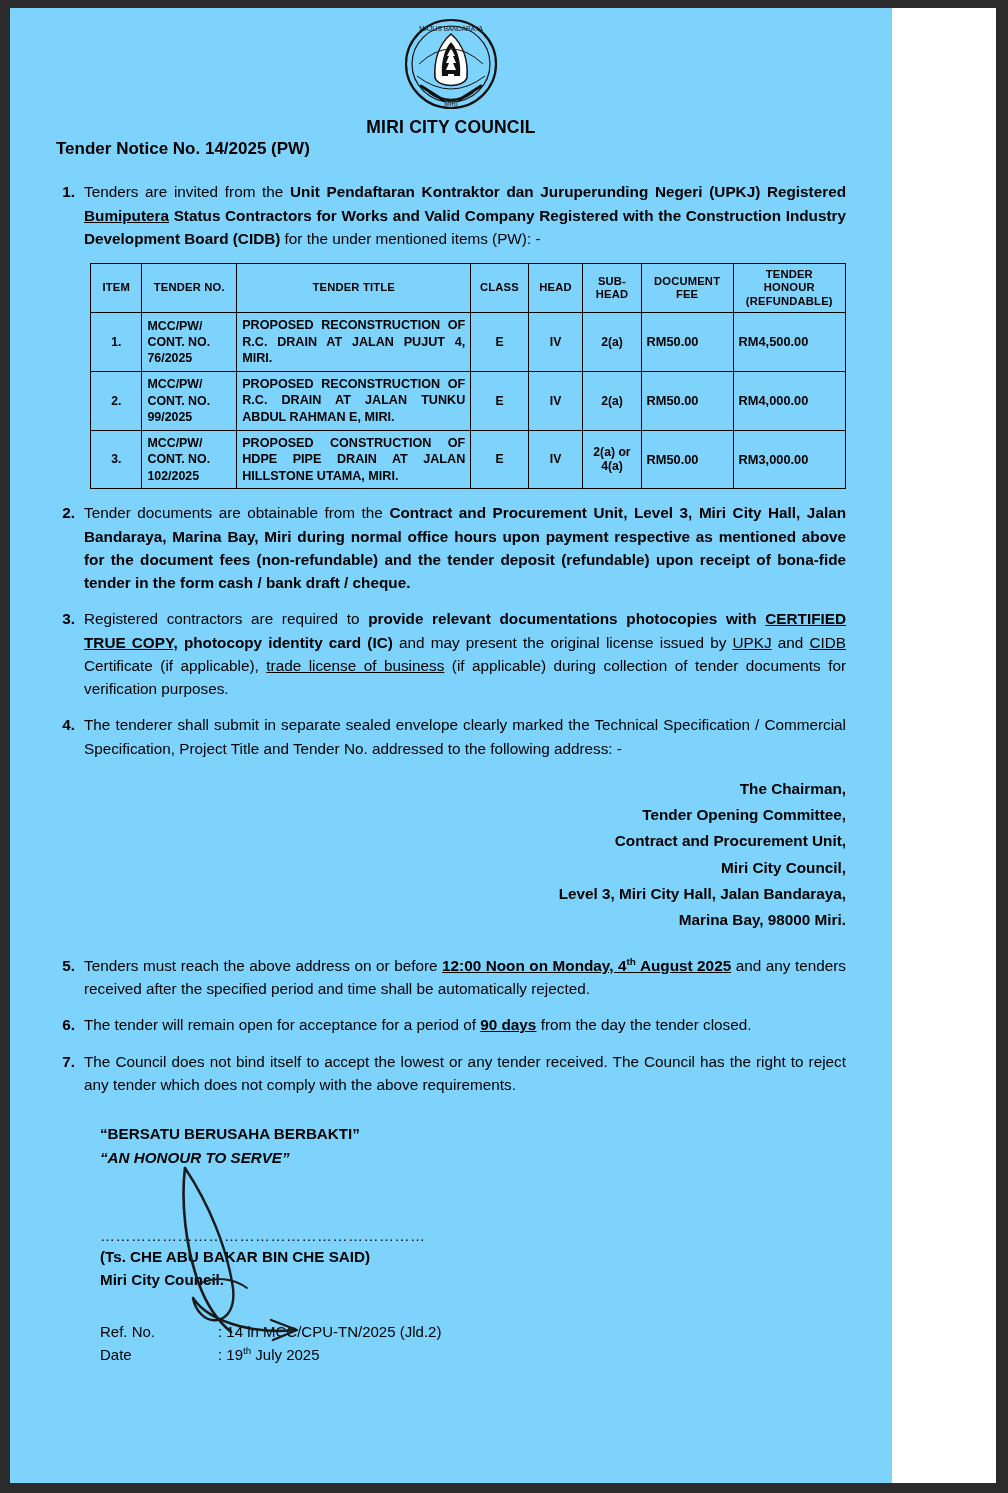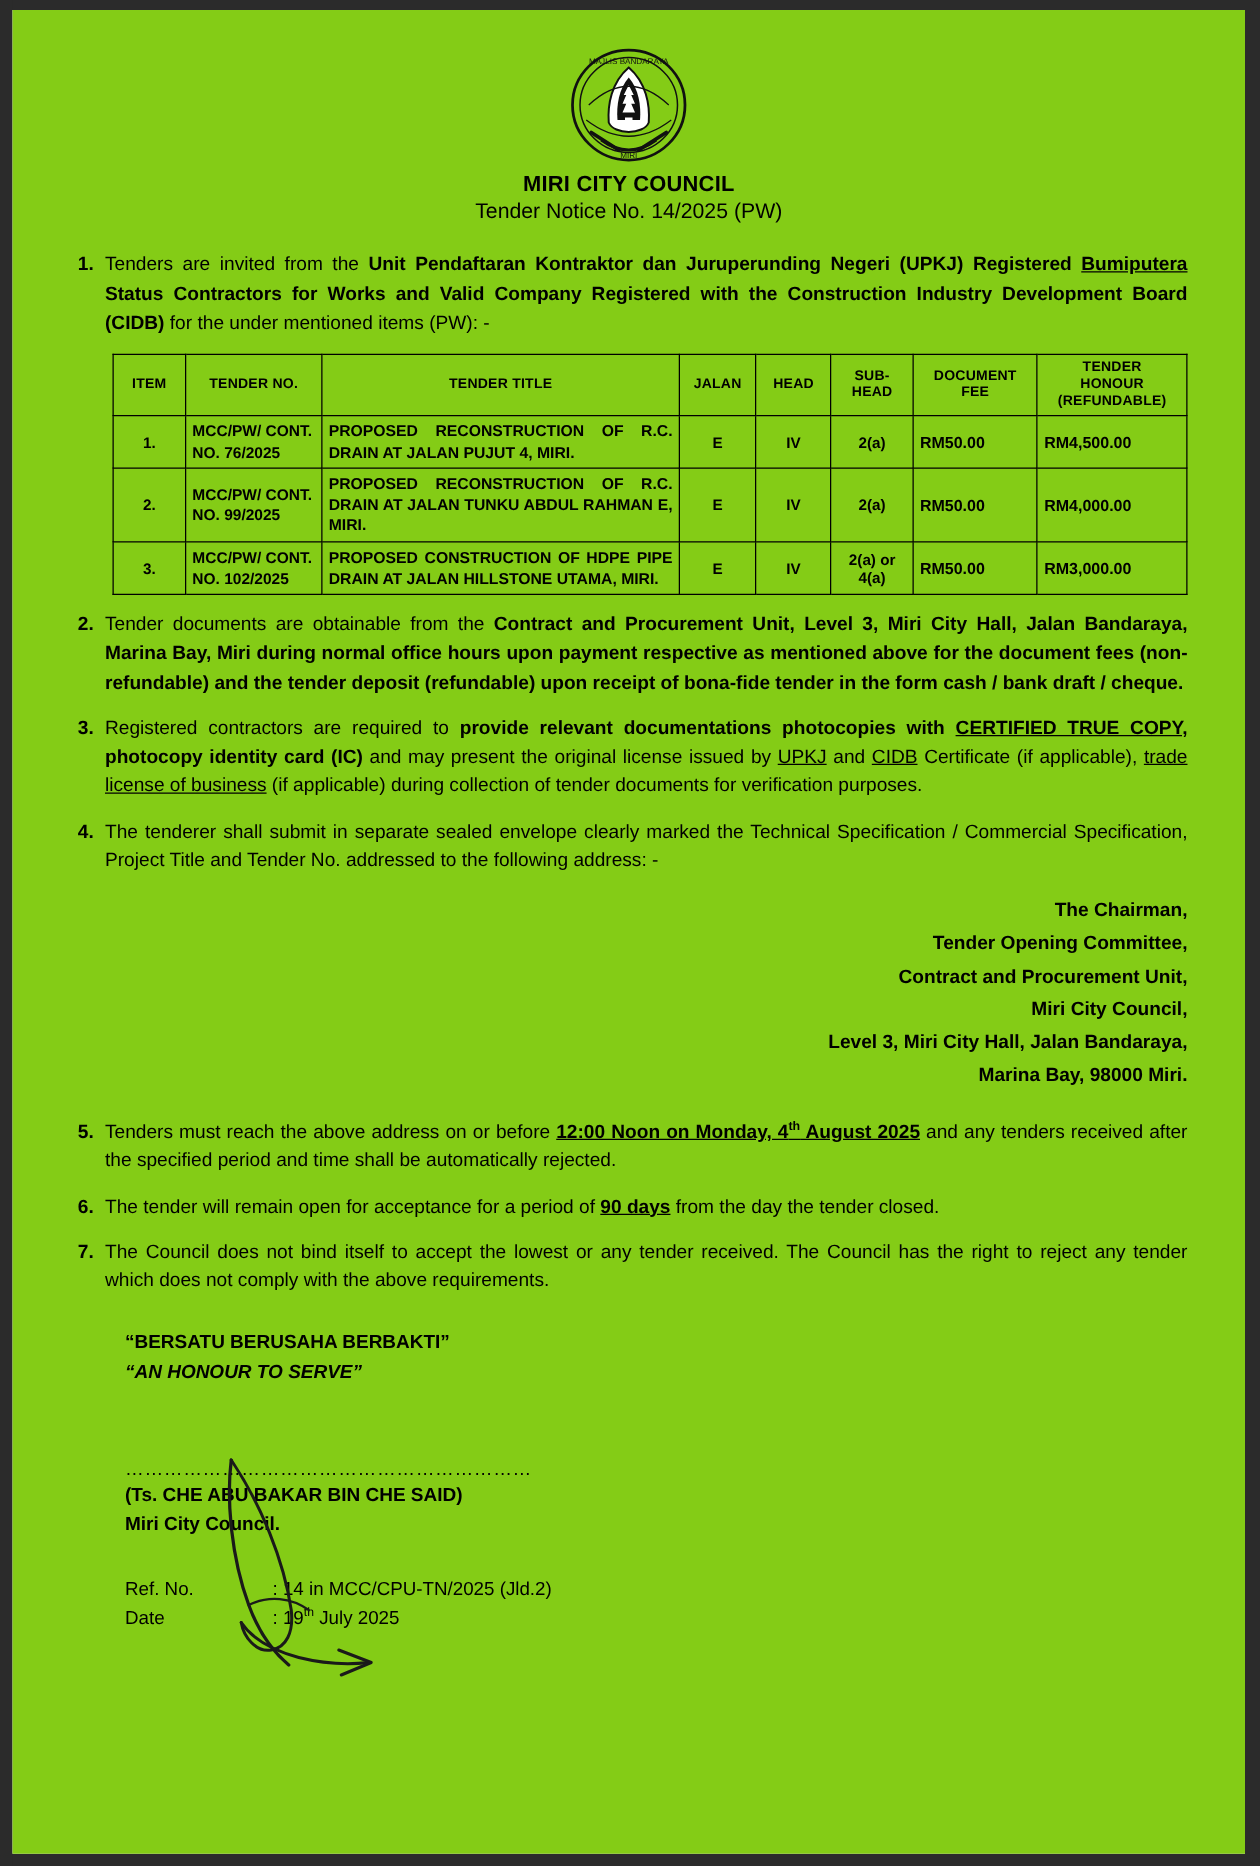--- a/index.html
+++ b/index.html
@@ -29,25 +29,25 @@
     position: absolute; left: 0; top: 0; width: 10px; height: 1493px;
     background: #2b2b2b;
   }
   .scan-edge-right {
     position: absolute; right: 0; top: 0; width: 12px; height: 1493px;
     background: #2b2b2b;
   }
   .sheet {
     position: absolute;
     left: 10px; top: 8px;
-    width: 986px;
+    width: 882px;
     height: 1475px;
-    background: #84cc16;
+    background: #7dd3fc;
     box-sizing: border-box;
-    padding: 24px 46px 10px 46px;
+    padding: 4px 46px 10px 46px;
   }
 
   
   .crest-wrap {
     display: flex; justify-content: center; align-items: center;
     margin-top: 6px; margin-bottom: 6px;
   }
   .crest {
     width: 104px; height: 92px;
     position: relative;
@@ -55,22 +55,22 @@
   .crest svg { display: block; }
 
   .org-title {
     text-align: center;
     font-weight: bold;
     font-size: 17.5px;
     letter-spacing: .2px;
     line-height: 1.28;
   }
   .notice-title {
-    text-align: center;
-    font-weight: normal;
+    text-align: left;
+    font-weight: bold;
     font-size: 17px;
     line-height: 1.3;
     margin-bottom: 20px;
   }
 
   
   .clause {
     display: flex;
     font-size: 15.3px;
     line-height: 1.52;
@@ -205,21 +205,21 @@
       <div class="num">1.</div>
       <div class="body justify"><span>Tenders are invited from the </span><b><span>Unit Pendaftaran Kontraktor dan Juruperunding Negeri (UPKJ) Registered </span><u><span>Bumiputera</span></u><span> Status Contractors for Works and Valid Company Registered with the Construction Industry Development Board (CIDB)</span></b><span> for the under mentioned items (PW): -</span></div>
     </div>
 
     <table class="tender">
       <thead>
         <tr>
           <th style="width:50px">ITEM</th>
           <th style="width:105px">TENDER NO.</th>
           <th style="width:300px">TENDER TITLE</th>
-          <th style="width:52px">JALAN</th>
+          <th style="width:52px">CLASS</th>
           <th style="width:52px">HEAD</th>
           <th style="width:58px"><span>SUB-</span><br><span>HEAD</span></th>
           <th style="width:92px"><span>DOCUMENT</span><br><span>FEE</span></th>
           <th style="width:112px"><span>TENDER</span><br><span>HONOUR</span><br><span>(REFUNDABLE)</span></th>
         </tr>
       </thead>
       <tbody>
         <tr>
           <td class="c">1.</td>
           <td class="no">MCC/PW/ CONT. NO. 76/2025</td>

